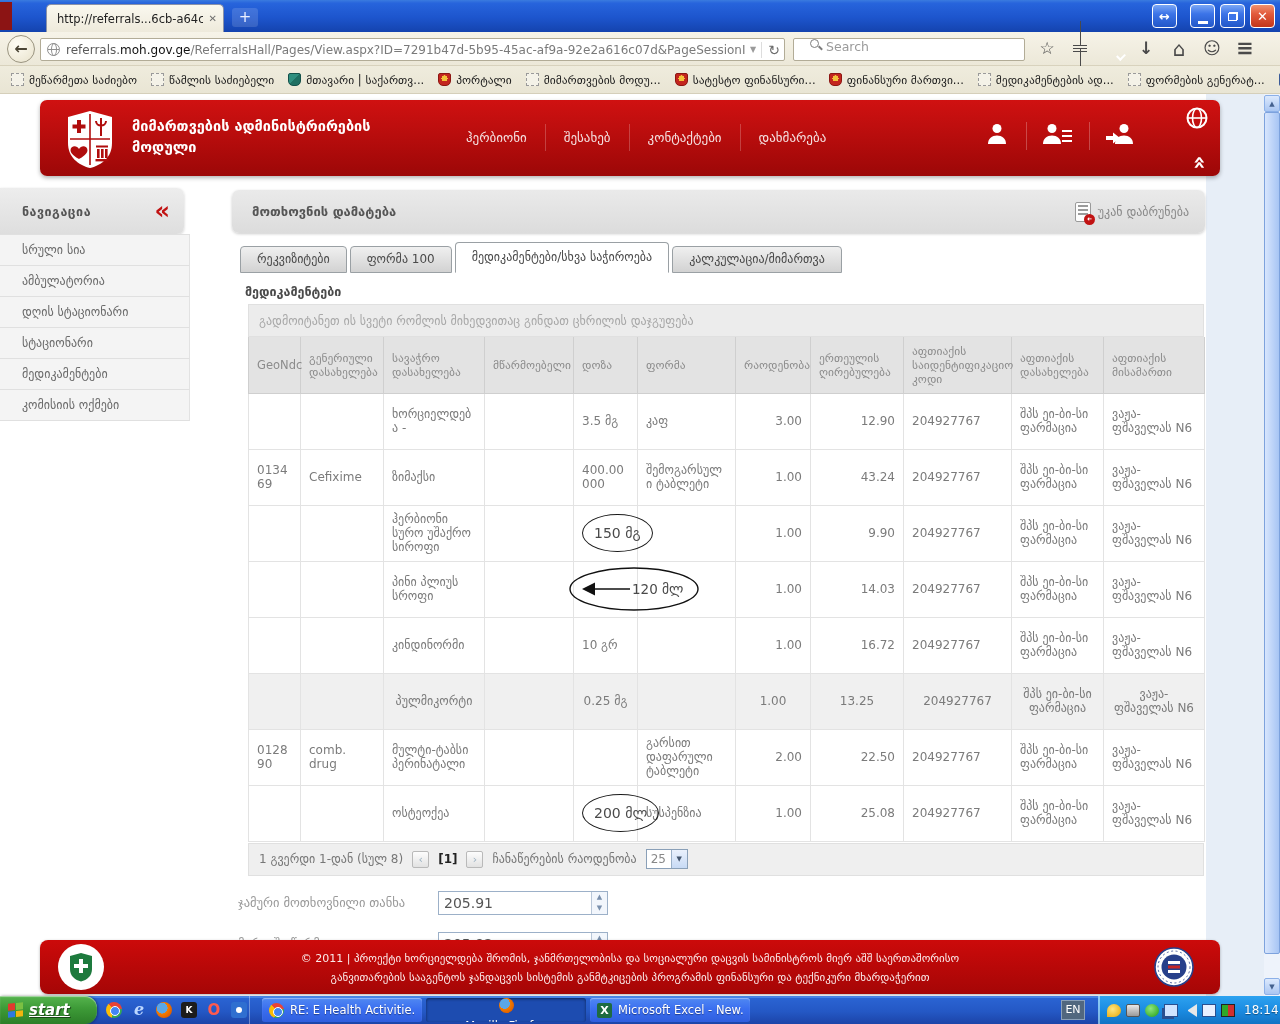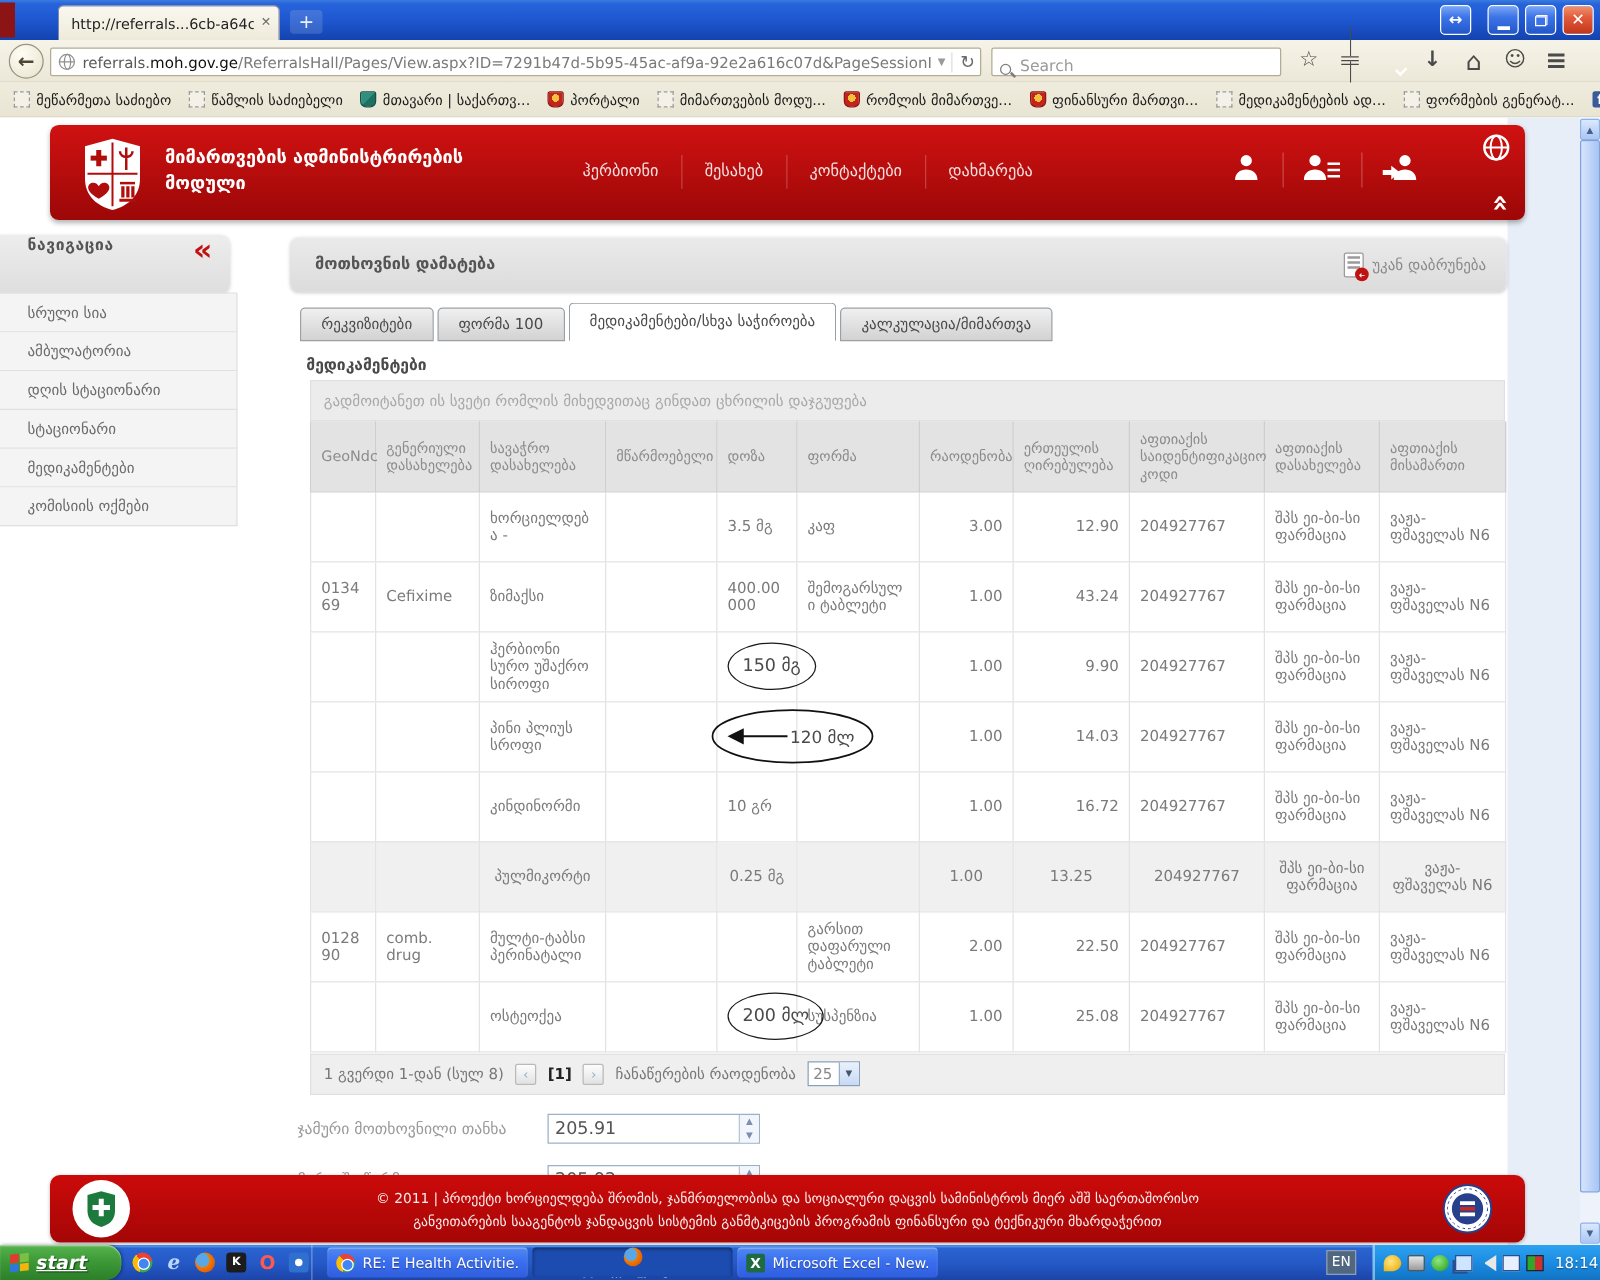--- a/index.html
+++ b/index.html
@@ -36,21 +36,21 @@
   .urlbar { position:absolute; left:40px; top:6px; width:745px; height:23px; background:#fff;
     border:1px solid #b2ac97; border-radius:2px; display:flex; align-items:center; padding:0 4px 0 6px; }
   .ic-globe-s { width:13px; height:13px; border-radius:50%; border:1.5px solid #8f8f8f; position:relative; flex:none; margin-right:6px; }
   .ic-globe-s::before { content:""; position:absolute; left:0; right:0; top:4.5px; height:1.5px; background:#8f8f8f; }
   .ic-globe-s::after { content:""; position:absolute; left:3px; top:-1px; width:4px; height:11px; border:1.5px solid #8f8f8f; border-radius:50%; }
   .url-text { font-size:12px; white-space:nowrap; overflow:hidden; flex:1; color:#7a7a7a; }
   .url-text .host { color:#5a5a5a; } .url-text .dom { color:#111; }
   .url-caret { font-size:8px; color:#9a9a9a; margin:0 5px; }
   .url-reload { font-size:14px; color:#6a6a6a; border-left:1px solid #ddd; padding-left:6px; }
   .searchbox { position:absolute; left:793px; top:6px; width:232px; height:23px; background:#fff;
-    border:1px solid #b2ac97; border-radius:2px; display:flex; align-items:flex-end; padding:0 6px; }
+    border:1px solid #b2ac97; border-radius:2px; display:flex; align-items:flex-start; padding:0 16px; }
   .ic-mag { width:9px; height:9px; border:1.7px solid #7d7d7d; border-radius:50%; position:relative; flex:none; margin-right:7px; }
   .ic-mag::after { content:""; position:absolute; left:7px; top:7px; width:5px; height:1.8px; background:#7d7d7d; transform:rotate(45deg); }
   .searchbox input { border:none; outline:none; font-size:12.5px; color:#444; width:100%; background:transparent; font-family:inherit; }
   .searchbox input::placeholder { color:#9a9a9a; }
   .navicons { position:absolute; left:1034px; top:0; width:240px; height:33px; display:flex; align-items:center; gap:15px; padding-left:4px; }
   .tbi { color:#4a4a4a; font-size:17px; line-height:1; text-align:center; min-width:18px; }
   .ic-clip { width:13px; height:15px; border:1.6px solid #4a4a4a; border-radius:2px; padding-top:2px; }
   .ic-clip i { display:block; height:1.5px; background:#4a4a4a; margin:1.5px 2px; }
   .ic-pocket { width:16px; height:15px; background:#4a4a4a; border-radius:3px; position:relative; }
   .ic-pocket::after { content:""; position:absolute; left:4px; top:4px; width:6px; height:4px;
@@ -82,21 +82,21 @@
   .nav-link:first-child { border-left:none; }
   .hdr-icons { position:absolute; right:68px; top:22px; display:flex; align-items:center; }
   .hdr-icons .hic { padding:0 16px; border-left:1px solid rgba(255,255,255,.25); }
   .hdr-icons .hic:first-child { border-left:none; }
   .hdr-globe { position:absolute; right:12px; top:7px; }
   .hdr-chevup { position:absolute; right:14px; bottom:2px; color:#fff; font-size:22px; font-weight:bold;
     transform:rotate(90deg); letter-spacing:-2px; }
 
   .sidebar-head { position:absolute; left:0; top:94px; width:184px; height:46px;
     background:linear-gradient(180deg,#ededed,#dedede); border-radius:0 7px 7px 0;
-    box-shadow:0 1px 3px rgba(0,0,0,.2); display:flex; }
+    box-shadow:0 1px 3px rgba(0,0,0,.2); display:flex; align-items:center; }
   .sidebar-title { font-size:12.5px; font-weight:bold; color:#555; padding-left:22px; letter-spacing:.5px; flex:1; }
   .sidebar-collapse { color:#c11212; font-size:24px; font-weight:bold; padding-right:14px; line-height:1; }
   .sidebar-list { position:absolute; left:0; top:140px; width:190px; border-top:1px solid #e0e0e0; }
   .side-item { height:31px; line-height:30px; padding-left:22px; font-size:12px; color:#6b6b6b;
     background:#f4f4f4; border-bottom:1px solid #e0e0e0; border-right:1px solid #e2e2e2; }
 
   .main-panel { position:absolute; left:232px; top:96px; width:973px; }
   .panel-head { height:43px; background:linear-gradient(180deg,#eaeaea,#dcdcdc); border-radius:7px;
     box-shadow:0 1px 3px rgba(0,0,0,.2); display:flex; align-items:center; }
   .panel-title { font-size:13px; font-weight:bold; color:#555; padding-left:20px; flex:1; }
@@ -271,21 +271,21 @@
       <div class="bookmark">
         <span class="bm-icon emblem"></span>
         <span class="bm-label">პორტალი</span>
       </div>
       <div class="bookmark">
         <span class="bm-icon dashed"></span>
         <span class="bm-label">მიმართვების მოდუ...</span>
       </div>
       <div class="bookmark">
         <span class="bm-icon emblem"></span>
-        <span class="bm-label">რომლის მიმართვე...</span>
+        <span class="bm-label">სატესტო ფინანსური...</span>
       </div>
       <div class="bookmark">
         <span class="bm-icon emblem"></span>
         <span class="bm-label">ფინანსური მართვი...</span>
       </div>
       <div class="bookmark">
         <span class="bm-icon dashed"></span>
         <span class="bm-label">მედიკამენტების ად...</span>
       </div>
       <div class="bookmark">

